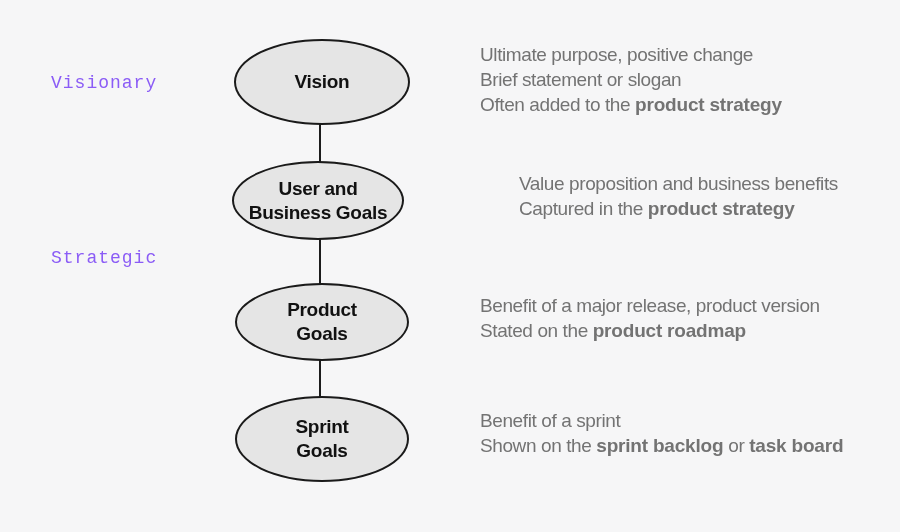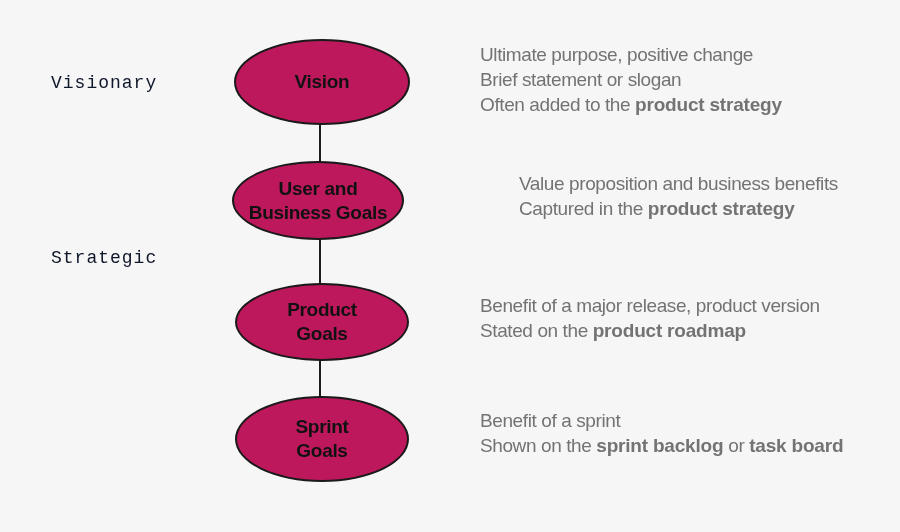--- a/index.html
+++ b/index.html
@@ -24,21 +24,21 @@
     width: 2px;
     height: 358px;
     background: #1c1c1c;
   }
 
   
   .node {
     position: absolute;
     border: 2px solid #1a1a1a;
     border-radius: 50%;
-    background: #be185d;
+    background: #e5e5e5;
     display: flex;
     flex-direction: column;
     align-items: center;
     justify-content: center;
     text-align: center;
     font-weight: bold;
     font-size: 19px;
     line-height: 24px;
     letter-spacing: -0.3px;
   }
@@ -48,21 +48,21 @@
   .node-sprint   { left: 235px; top: 396px; width: 170px; height: 82px; }
 
   
   .level-label {
     position: absolute;
     left: 51px;
     font-family: "Liberation Mono", "DejaVu Sans Mono", monospace;
     font-size: 18px;
     line-height: 22px;
     letter-spacing: 1px;
-    color: #0f172a;
+    color: #8b5cf6;
     white-space: nowrap;
   }
   .level-visionary { top:  72px; }
   .level-strategic { top: 247px; }
   .level-tactical  { top: 426px; }
 
   
   .desc {
     position: absolute;
     left: 480px;

